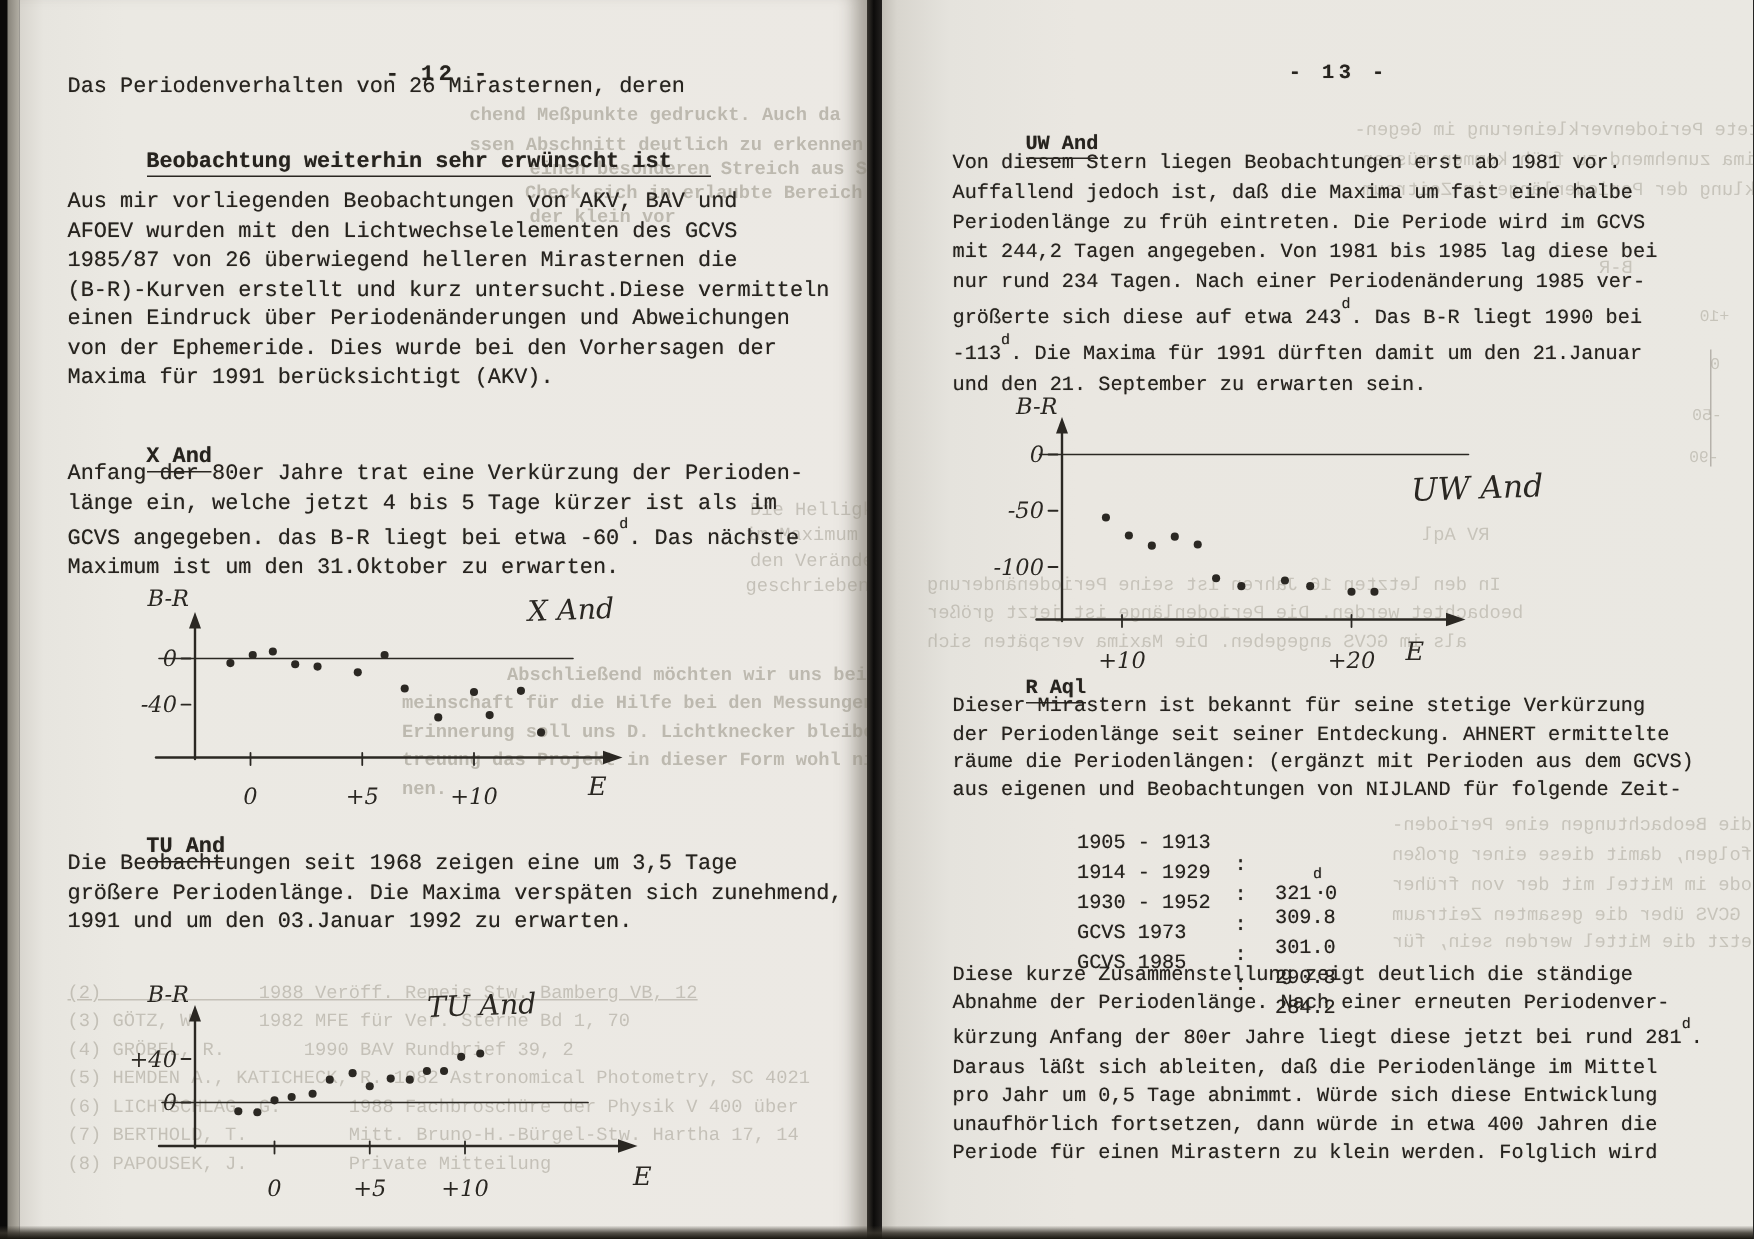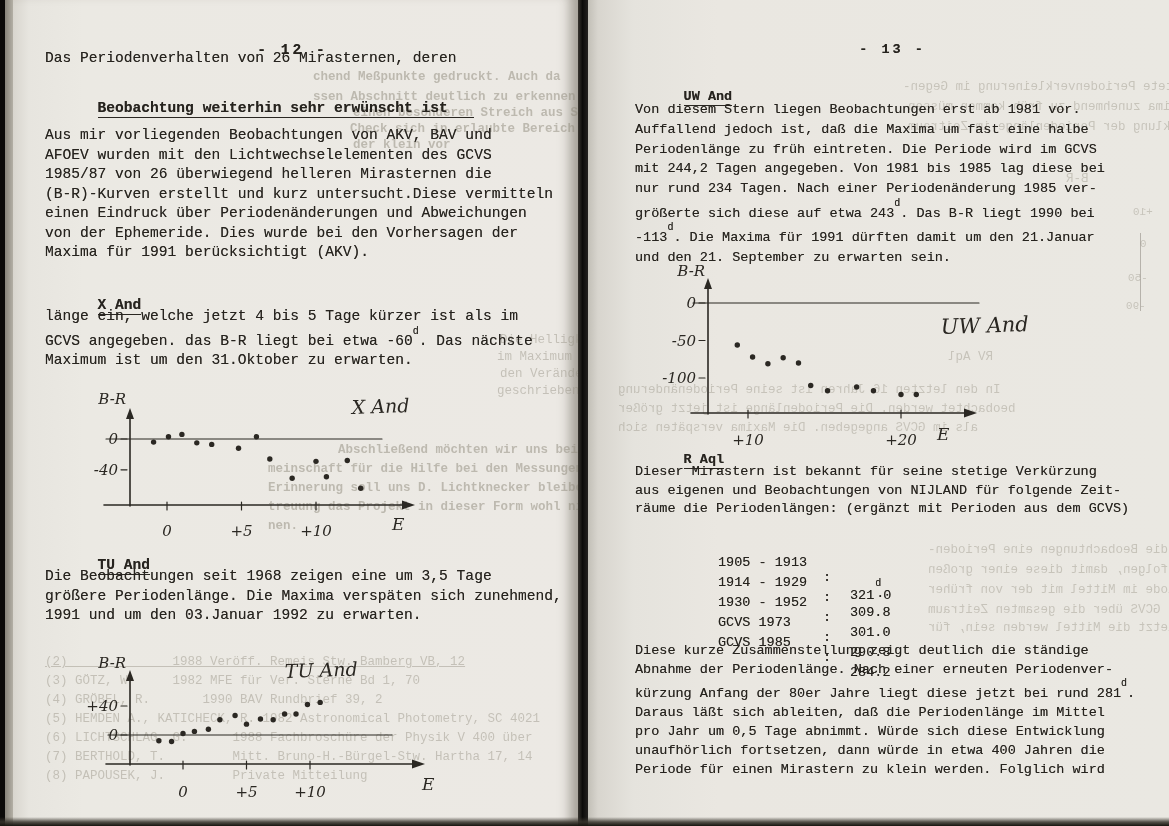--- a/index.html
+++ b/index.html
@@ -86,21 +86,21 @@
     <div class="tw" style="left:32px;top:50px;">Das Periodenverhalten von 26 Mirasternen, deren</div>
     <div class="tw" style="left:32px;top:84px;">
       <span class="hd u2">Beobachtung weiterhin sehr erwünscht ist</span>
     </div>
 
     <div class="tw lh195" style="left:32px;top:126px;"><div class="ln">Aus mir vorliegenden Beobachtungen von AKV, BAV und</div><div class="ln">AFOEV wurden mit den Lichtwechselelementen des GCVS</div><div class="ln">1985/87 von 26 überwiegend helleren Mirasternen die</div><div class="ln">(B-R)-Kurven erstellt und kurz untersucht.Diese vermitteln</div><div class="ln">einen Eindruck über Periodenänderungen und Abweichungen</div><div class="ln">von der Ephemeride. Dies wurde bei den Vorhersagen der</div><div class="ln">Maxima für 1991 berücksichtigt (AKV).</div></div>
 
     <div class="tw" style="left:32px;top:281px;">
       <span class="hd">X And</span>
     </div>
-    <div class="tw lh195" style="left:32px;top:307px;"><div class="ln">länge ein, welche jetzt 4 bis 5 Tage kürzer ist als im</div><div class="ln">GCVS angegeben. das B-R liegt bei etwa -60<sup class="tsup">d</sup>. Das nächste</div><div class="ln">Maximum ist um den 31.Oktober zu erwarten.</div></div>
+    <div class="tw lh195" style="left:32px;top:307px;"><div class="ln">Anfang der 80er Jahre trat eine Verkürzung der Perioden-</div><div class="ln">länge ein, welche jetzt 4 bis 5 Tage kürzer ist als im</div><div class="ln">GCVS angegeben. das B-R liegt bei etwa -60<sup class="tsup">d</sup>. Das nächste</div><div class="ln">Maximum ist um den 31.Oktober zu erwarten.</div></div>
 
     <svg class="chart" style="left:57px;top:390px;" width="400" height="152" viewBox="0 0 400 152">
         <line x1="60" y1="27" x2="60" y2="116" stroke="#2b2823" stroke-width="1.6" stroke-linecap="round"></line>
         <polygon points="60,18 56,29 64,29" fill="#2b2823"></polygon>
         <line x1="34" y1="115" x2="333" y2="115" stroke="#2b2823" stroke-width="1.6" stroke-linecap="round"></line>
         <polygon points="345,115 332,110.5 332,119.5" fill="#2b2823"></polygon>
         <line x1="36" y1="49" x2="312" y2="49" stroke="#2b2823" stroke-width="1.1" stroke-linecap="round"></line>
         <line x1="51" y1="49" x2="57" y2="49" stroke="#2b2823" stroke-width="1.2" stroke-linecap="round"></line>
         <text x="48" y="54" font-size="15" text-anchor="end">0</text>
         <line x1="51" y1="79.8" x2="57" y2="79.8" stroke="#2b2823" stroke-width="1.2" stroke-linecap="round"></line>
@@ -229,21 +229,21 @@
         <circle cx="246" cy="132.5" r="2.7" fill="#2b2823"></circle>
         <circle cx="261.3" cy="132.5" r="2.7" fill="#2b2823"></circle>
         <text x="286" y="72" font-size="21" text-anchor="start" transform="rotate(-2 286 72)">UW And</text>
         <text x="50" y="14" font-size="15" text-anchor="end">B-R</text>
         <text x="282" y="178" font-size="17" text-anchor="start">E</text>
       </svg>
 
     <div class="tw" style="left:47px;top:437px;">
       <span class="hd">R Aql</span>
     </div>
-    <div class="tw lh186" style="left:47px;top:463px;"><div class="ln">Dieser Mirastern ist bekannt für seine stetige Verkürzung</div><div class="ln">aus eigenen und Beobachtungen von NIJLAND für folgende Zeit-</div><div class="ln">räume die Periodenlängen: (ergänzt mit Perioden aus dem GCVS)</div></div>
+    <div class="tw lh186" style="left:47px;top:463px;"><div class="ln">Dieser Mirastern ist bekannt für seine stetige Verkürzung</div><div class="ln">der Periodenlänge seit seiner Entdeckung. AHNERT ermittelte</div><div class="ln">räume die Periodenlängen: (ergänzt mit Perioden aus dem GCVS)</div><div class="ln">aus eigenen und Beobachtungen von NIJLAND für folgende Zeit-</div></div>
 
     <div class="prow" style="top:540px;">
       <span class="pr-range">1905 - 1913</span>
       <span class="pr-sep">:</span>
       <span class="pr-val">321<span class="dstack"><span class="ds-d">d</span><span class="ds-dot">.</span></span>0</span>
     </div>
     <div class="prow" style="top:560px;">
       <span class="pr-range">1914 - 1929</span>
       <span class="pr-sep">:</span>
       <span class="pr-val">309.8</span>

